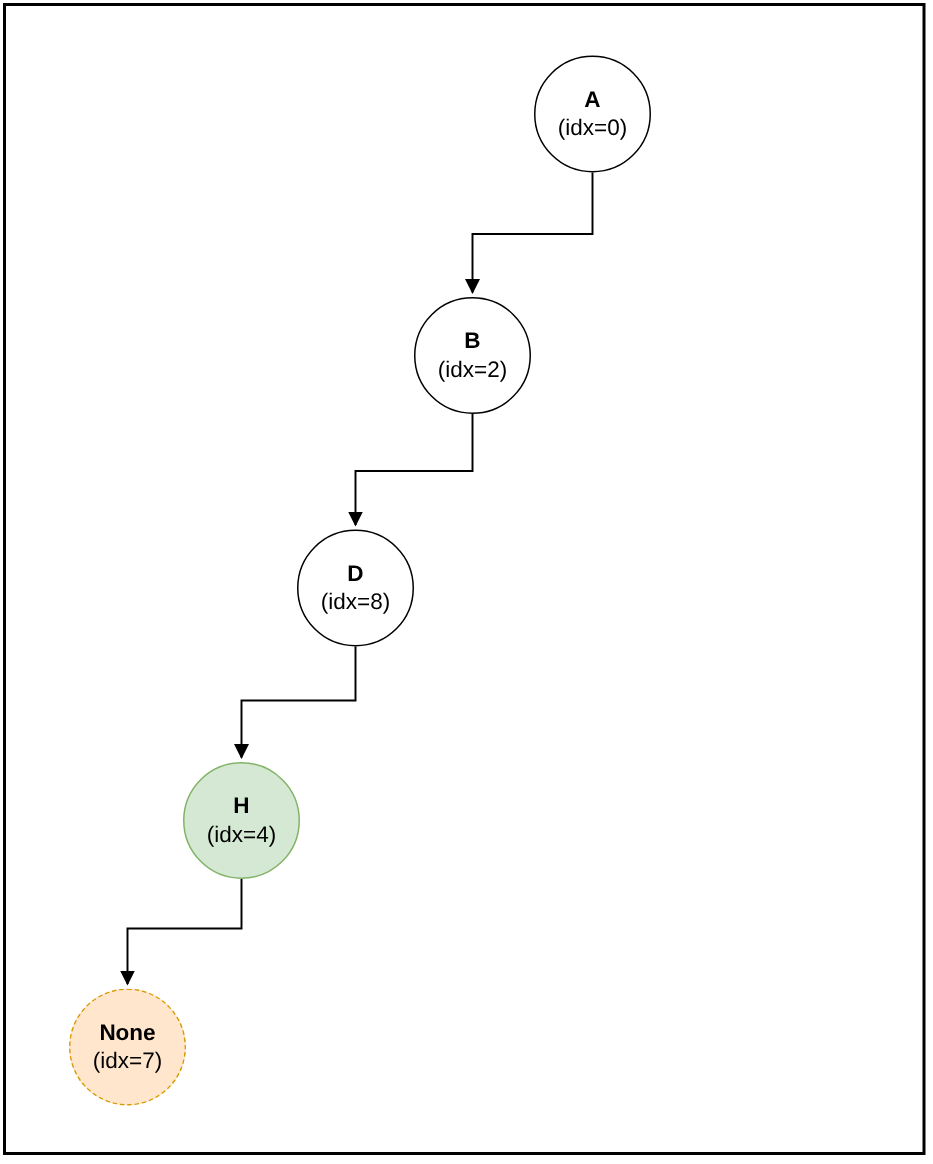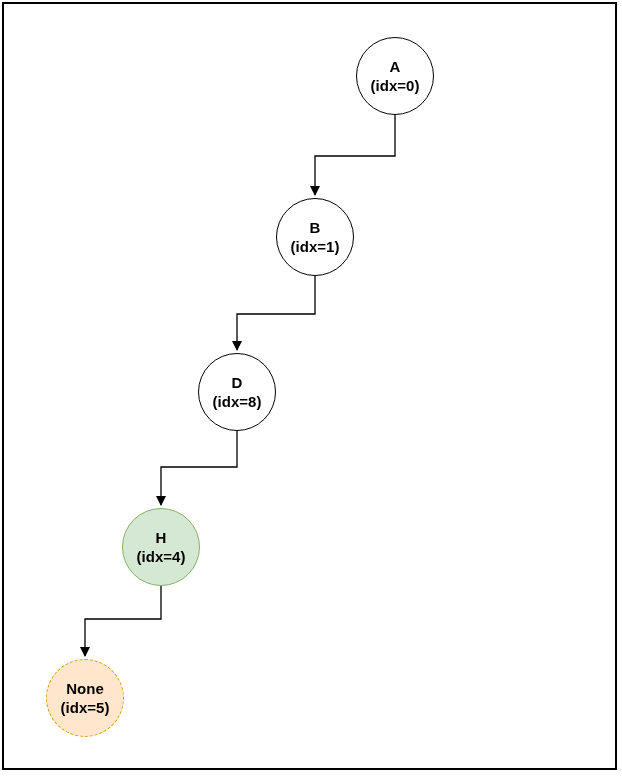--- a/index.html
+++ b/index.html
@@ -45,21 +45,21 @@
   }
   .node .node-label {
     font-size: 15px;
     font-weight: bold;
     color: #000000;
     line-height: 19px;
     white-space: nowrap;
   }
   .node .node-idx {
     font-size: 15px;
-    font-weight: bold;
+    font-weight: normal;
     color: #000000;
     line-height: 19px;
     white-space: nowrap;
   }
   .node-a    { left: 352px; top: 33px; }
   .node-b    { left: 272px; top: 194px; }
   .node-d    { left: 194px; top: 349px; }
   .node-h    { left: 118px; top: 504px; }
   .node-none { left: 42px;  top: 655px; border-width: 1.5px; align-items: center; }
 </style>
@@ -80,31 +80,31 @@
     <path d="M157,582 L157,615 L81,615 L81,652" fill="none" stroke="#000000" stroke-width="1.3" marker-end="url(#arrowhead)"></path>
   </svg>
 
   <div class="node node-a" style="background: rgb(255, 255, 255); border-color: rgb(0, 0, 0); border-style: solid;">
     <span class="node-label">A</span>
     <span class="node-idx">(idx=0)</span>
   </div>
 
   <div class="node node-b" style="background: rgb(255, 255, 255); border-color: rgb(0, 0, 0); border-style: solid;">
     <span class="node-label">B</span>
-    <span class="node-idx">(idx=1)</span>
+    <span class="node-idx">(idx=2)</span>
   </div>
 
   <div class="node node-d" style="background: rgb(255, 255, 255); border-color: rgb(0, 0, 0); border-style: solid;">
     <span class="node-label">D</span>
     <span class="node-idx">(idx=8)</span>
   </div>
 
   <div class="node node-h" style="background: rgb(213, 232, 212); border-color: rgb(130, 179, 102); border-style: solid;">
     <span class="node-label">H</span>
     <span class="node-idx">(idx=4)</span>
   </div>
 
   <div class="node node-none" style="background: rgb(255, 230, 204); border-color: rgb(215, 155, 0); border-style: dashed;">
     <span class="node-label">None</span>
-    <span class="node-idx">(idx=5)</span>
+    <span class="node-idx">(idx=7)</span>
   </div>
 
 </div>
 
 </body></html>

